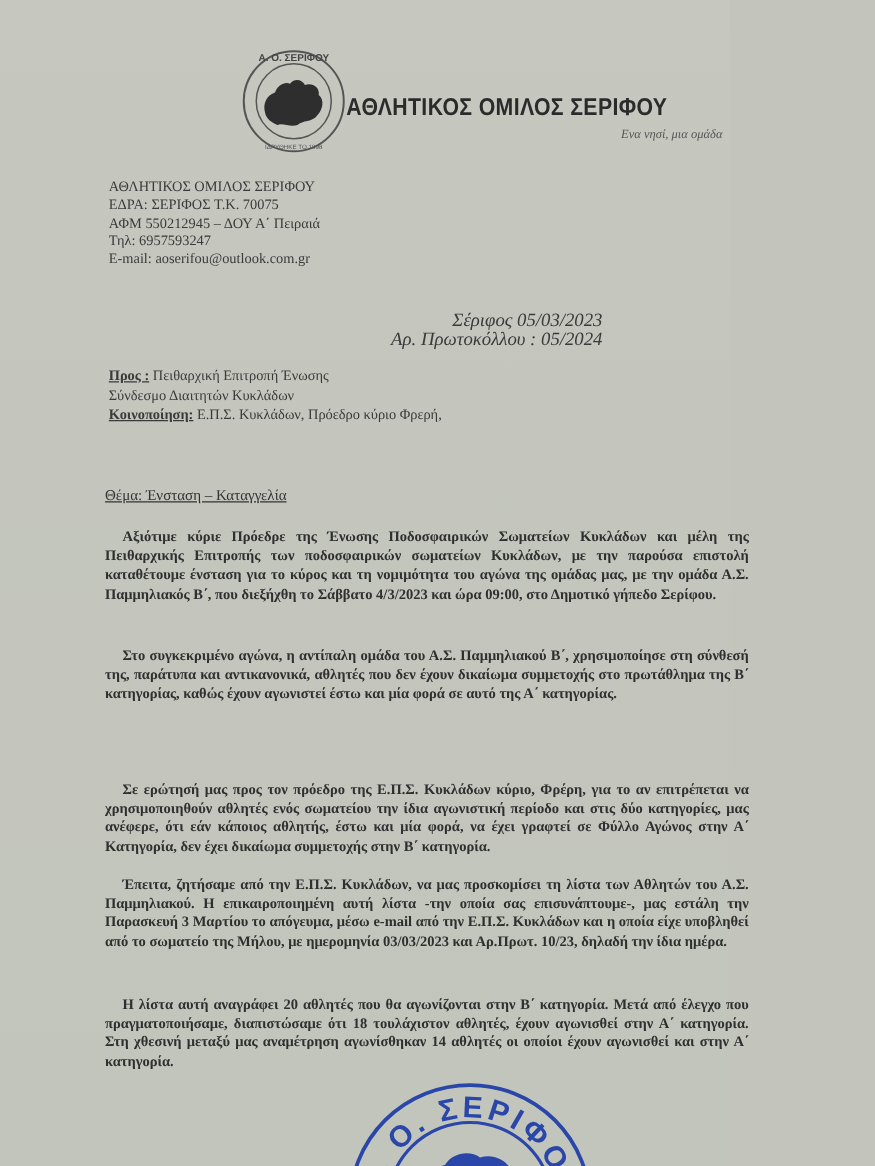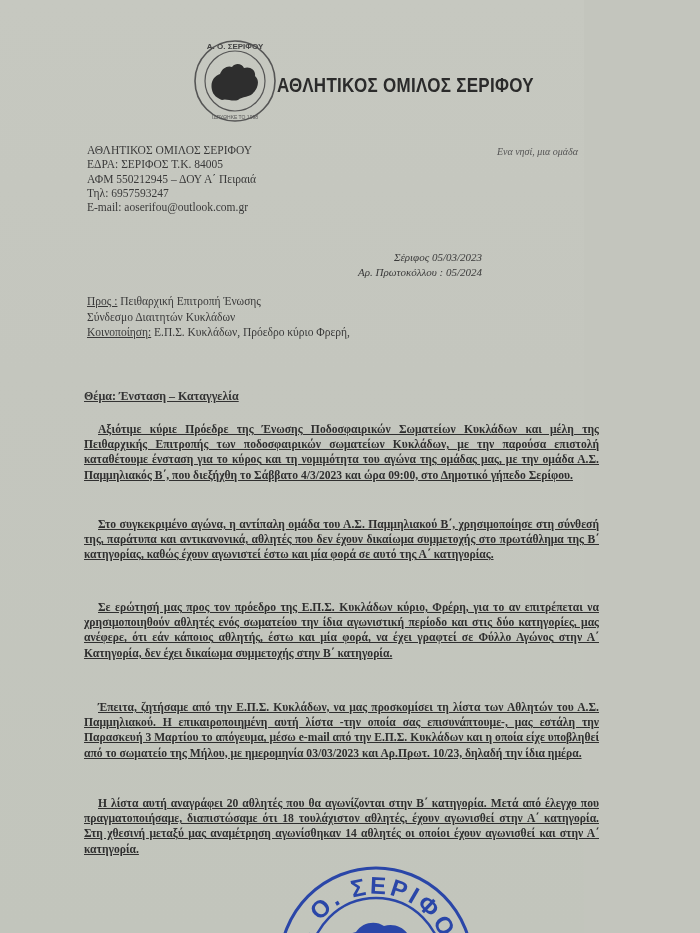--- a/index.html
+++ b/index.html
@@ -18,36 +18,36 @@
     position:absolute; left:192px; top:38px; width:86px; height:86px;
   }
   .club-name {
     position:absolute; left:277px; top:76px; width:300px;
     font-family:"Liberation Sans","DejaVu Sans",sans-serif;
     font-weight:bold; font-size:17px; letter-spacing:0.3px;
     color:#2b2b2b; transform:scaleY(1.15);
   }
   .motto {
     position:absolute; left:428px; top:102px; width:150px; text-align:right;
-    font-style:italic; font-size:10px; color:#555;margin-top:44px;
+    font-style:italic; font-size:10px; color:#555;
   }
   .address { position:absolute; left:87px; top:143px; font-size:11.5px; line-height:14.3px; color:#3a3a3a; }
   .address div { white-space:nowrap; }
-  .dateblock { position:absolute; right:102px; top:250px; text-align:right; font-size:11px; line-height:14.5px; font-style:italic; color:#3a3a3a; }
+  .dateblock { position:absolute; right:102px; top:250px; text-align:right; font-size:15px; line-height:14.5px; font-style:italic; color:#3a3a3a; }
   .recipients { position:absolute; left:87px; top:294px; font-size:11.5px; line-height:15.5px; color:#3a3a3a; }
-  .recipients .lbl { font-weight:normal; text-decoration:underline; }
-  .subject { position:absolute; left:84px; top:389px; font-size:12px; font-weight:bold; text-decoration:underline; color:#333; }
+  .recipients .lbl { font-weight:bold; text-decoration:underline; }
+  .subject { position:absolute; left:84px; top:389px; font-size:12px; font-weight:normal; text-decoration:underline; color:#333; }
   .para {
     position:absolute; left:84px; width:515px;
     font-size:11.6px; line-height:15.2px; font-weight:bold;
-    text-align:justify; text-indent:14px; color:#2f2f2f;text-decoration:underline;
+    text-align:justify; text-indent:14px; color:#2f2f2f;
   }
   .p1 { top:422px; }
   .p2 { top:517px; }
-  .p3 { top:600px; }
+  .p3 { top:624px; }
   .p4 { top:700px; }
   .p5 { top:796px; }
   .stamp { position:absolute; left:276px; top:864px; width:200px; height:200px; }
 </style>
 </head>
 <body>
 
 <div class="page">
 
   <svg class="logo" viewBox="0 0 86 86">
@@ -56,21 +56,21 @@
     <path d="M20 52 C18 44 22 38 28 36 C30 30 36 27 40 29 C44 24 50 26 52 30 C58 28 64 32 63 38 C68 42 66 50 62 54 C58 60 50 58 46 62 C40 64 34 60 30 62 C25 60 21 57 20 52 Z" fill="#2e2e2e"></path>
     <text x="43" y="11" font-size="8" text-anchor="middle" fill="#444" font-family="Liberation Sans, sans-serif" font-weight="bold">Α. Ο. ΣΕΡΙΦΟΥ</text>
     <text x="43" y="81" font-size="5" text-anchor="middle" fill="#555" font-family="Liberation Sans, sans-serif">ΙΔΡΥΘΗΚΕ ΤΟ 1998</text>
   </svg>
 
   <div class="club-name">ΑΘΛΗΤΙΚΟΣ ΟΜΙΛΟΣ ΣΕΡΙΦΟΥ</div>
   <div class="motto">Ενα νησί, μια ομάδα</div>
 
   <div class="address">
     <div>ΑΘΛΗΤΙΚΟΣ ΟΜΙΛΟΣ ΣΕΡΙΦΟΥ</div>
-    <div>ΕΔΡΑ: ΣΕΡΙΦΟΣ Τ.Κ. 84005</div>
+    <div>ΕΔΡΑ: ΣΕΡΙΦΟΣ Τ.Κ. 70075</div>
     <div>ΑΦΜ 550212945 – ΔΟΥ Α΄ Πειραιά</div>
     <div>Τηλ: 6957593247</div>
     <div>E-mail: aoserifou@outlook.com.gr</div>
   </div>
 
   <div class="dateblock">
     <div>Σέριφος 05/03/2023</div>
     <div>Αρ. Πρωτοκόλλου : 05/2024</div>
   </div>
 

